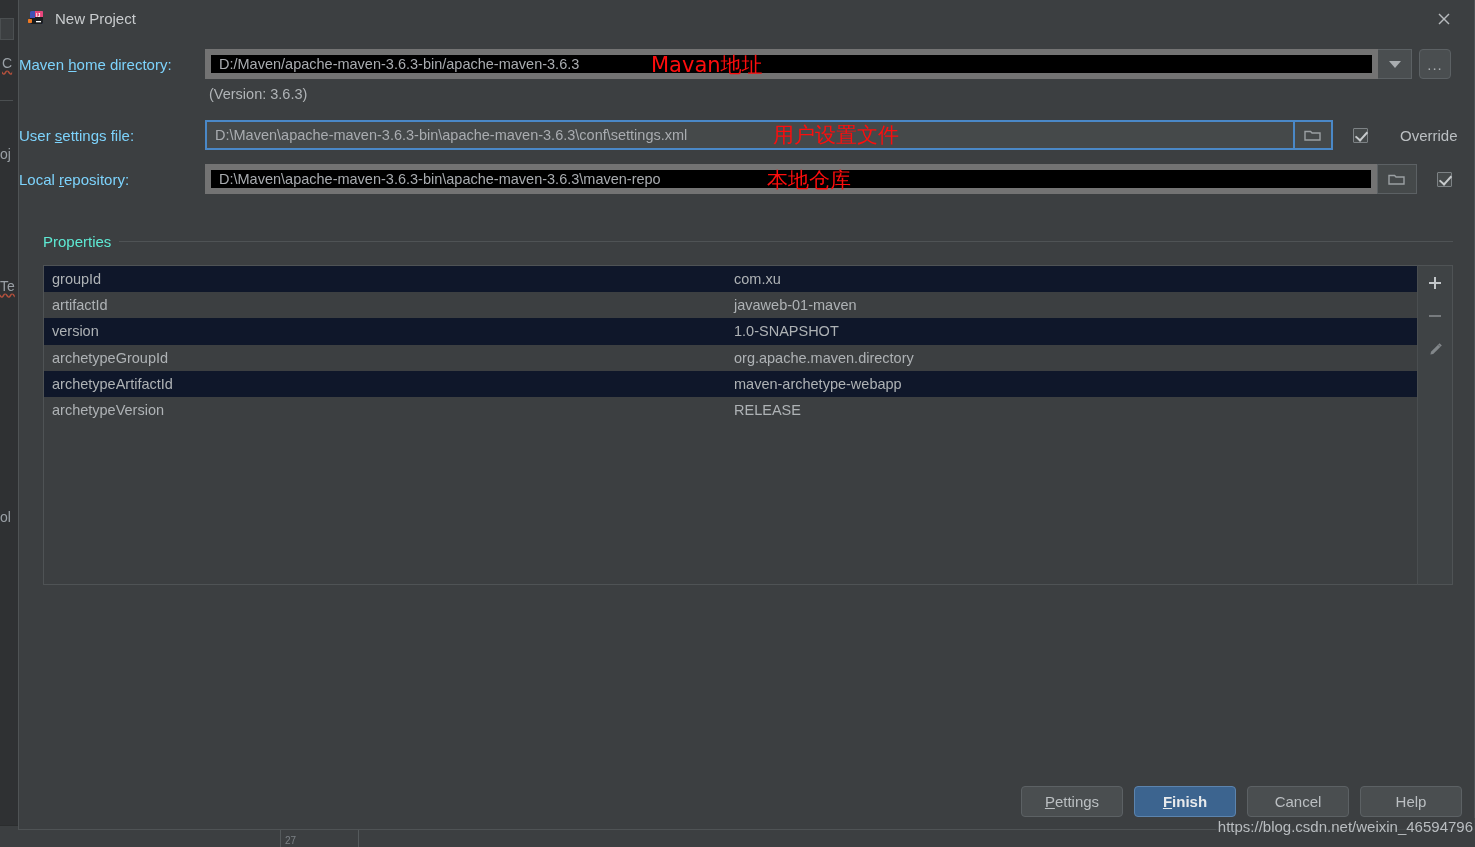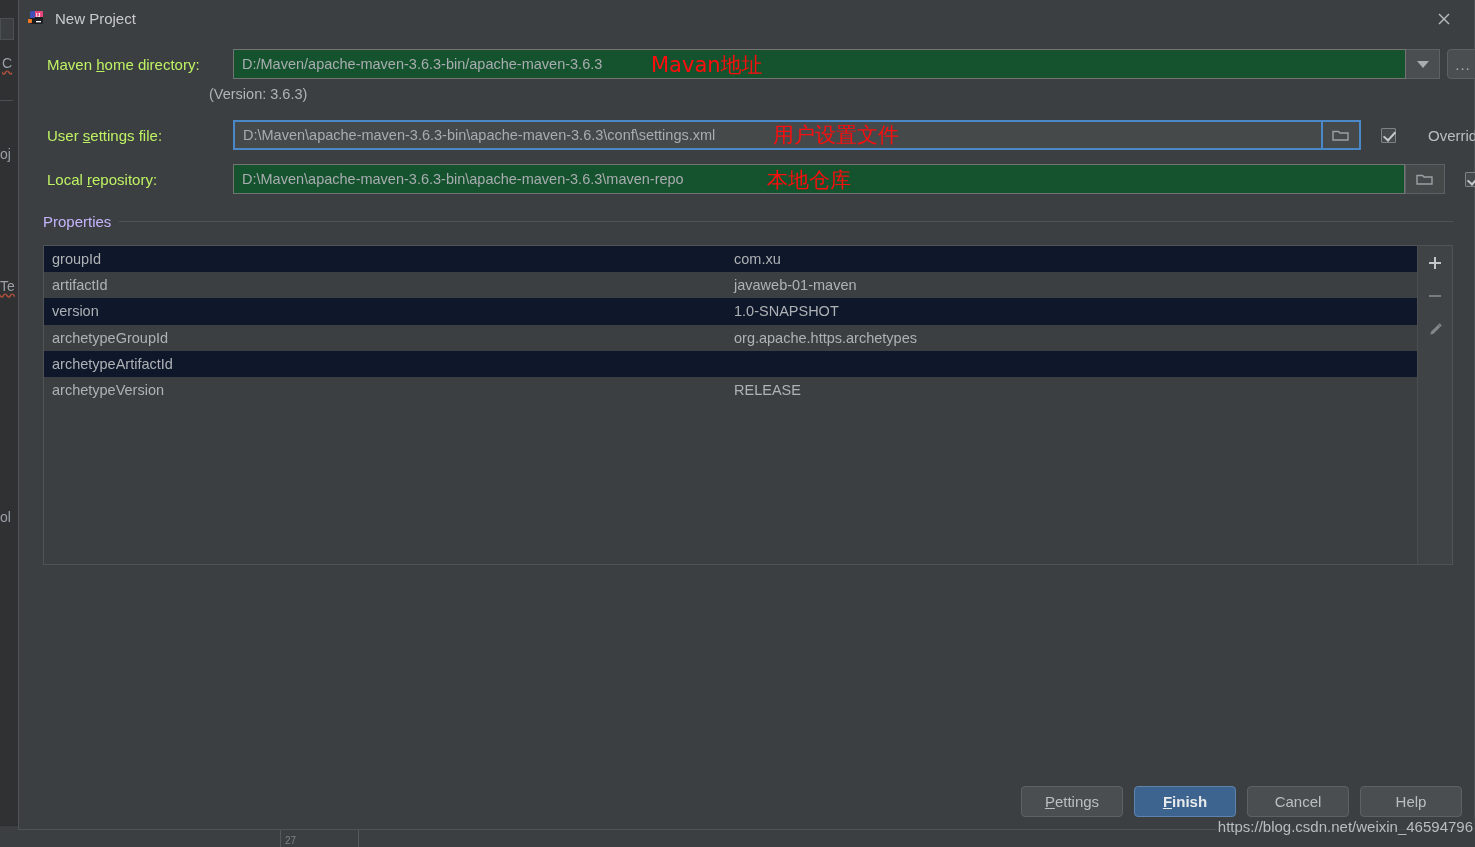--- a/index.html
+++ b/index.html
@@ -95,30 +95,29 @@
     position: relative;
     padding: 0 6px 0 6px;
   }
   .form-row {
     position: absolute;
     display: flex;
     align-items: center;
     height: 30px;
   }
   .form-label {
-    color: #bef264;
+    color: #7dd3fc;
     font-size: 15px;
     white-space: nowrap;
-    margin-left: 28px;
   }
   .mn { text-decoration: underline; }
 
   .text-field {
-    background: #14532d;
-    border: 1px solid #737373;
+    background: #000000;
+    border: 6px solid #737373;
     color: #a9acb0;
     font-size: 14.5px;
     height: 30px;
     display: flex;
     align-items: center;
     padding-left: 8px;
     position: relative;
     overflow: hidden;
   }
   .text-field.focused {
@@ -206,22 +205,23 @@
   }
 
   
   #properties-group {
     position: absolute;
     left: 24px; top: 213px;
     width: 1410px;
   }
   #properties-legend {
     display: flex; align-items: center; gap: 8px;
-    color: #c4b5fd;
-    font-size: 15px;
+    color: #5eead4;
+    font-size: 15px;
+    margin-top: 20px;
   }
   #properties-legend .line {
     flex: 1; height: 1px; background: #4f5355;
   }
   #prop-table-wrap {
     margin-top: 15px;
     display: flex;
     height: 320px;
   }
   #prop-table {
@@ -407,24 +407,25 @@
         <div class="prop-row even">
           <span class="prop-key">artifactId</span>
           <span class="prop-val">javaweb-01-maven</span>
         </div>
         <div class="prop-row odd">
           <span class="prop-key">version</span>
           <span class="prop-val">1.0-SNAPSHOT</span>
         </div>
         <div class="prop-row even">
           <span class="prop-key">archetypeGroupId</span>
-          <span class="prop-val">org.apache.https.archetypes</span>
+          <span class="prop-val">org.apache.maven.directory</span>
         </div>
         <div class="prop-row odd">
           <span class="prop-key">archetypeArtifactId</span>
+          <span class="prop-val">maven-archetype-webapp</span>
         </div>
         <div class="prop-row even">
           <span class="prop-key">archetypeVersion</span>
           <span class="prop-val">RELEASE</span>
         </div>
       </div>
 
       <div id="prop-toolbar">
         <div class="tb-icon">
           <svg width="16" height="16" viewBox="0 0 16 16">

